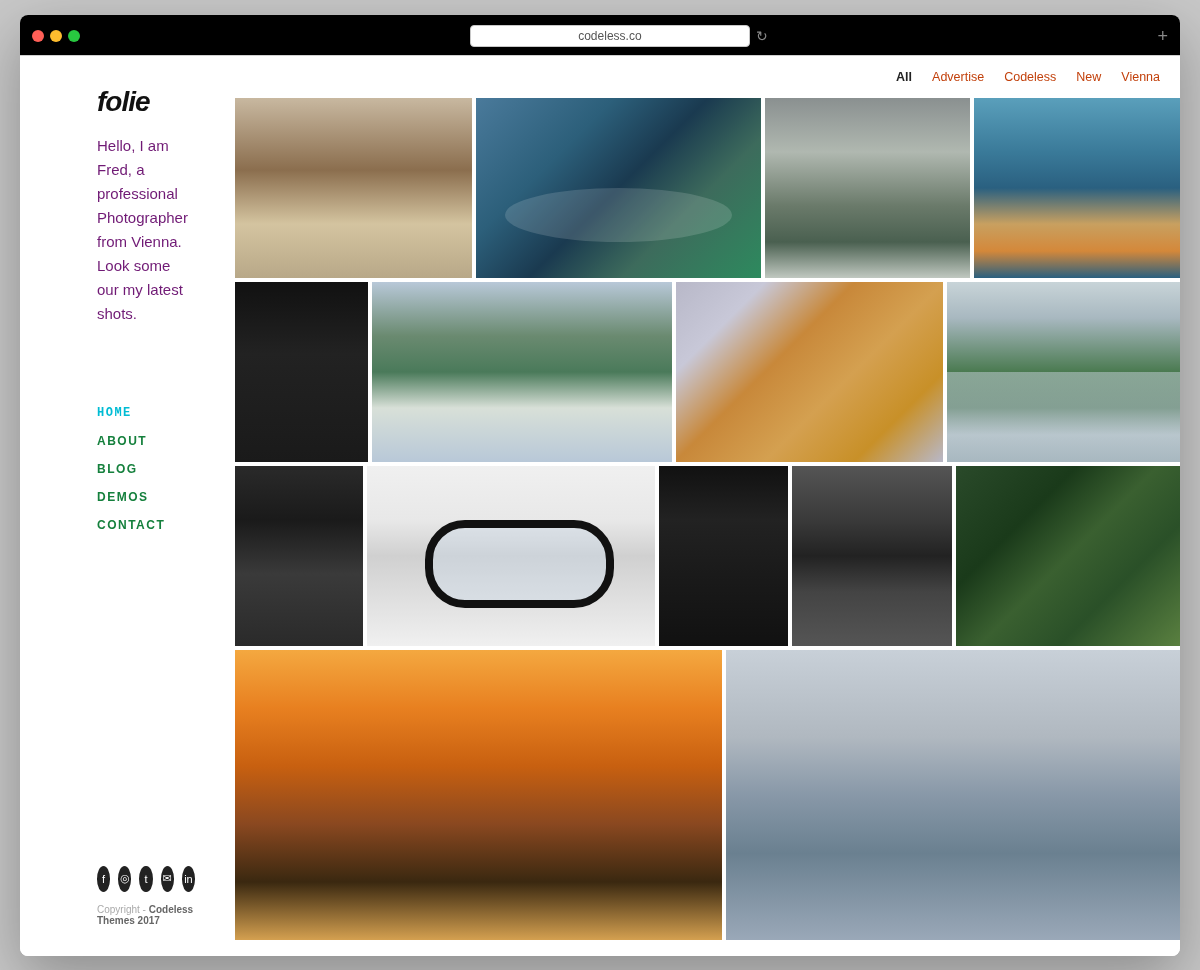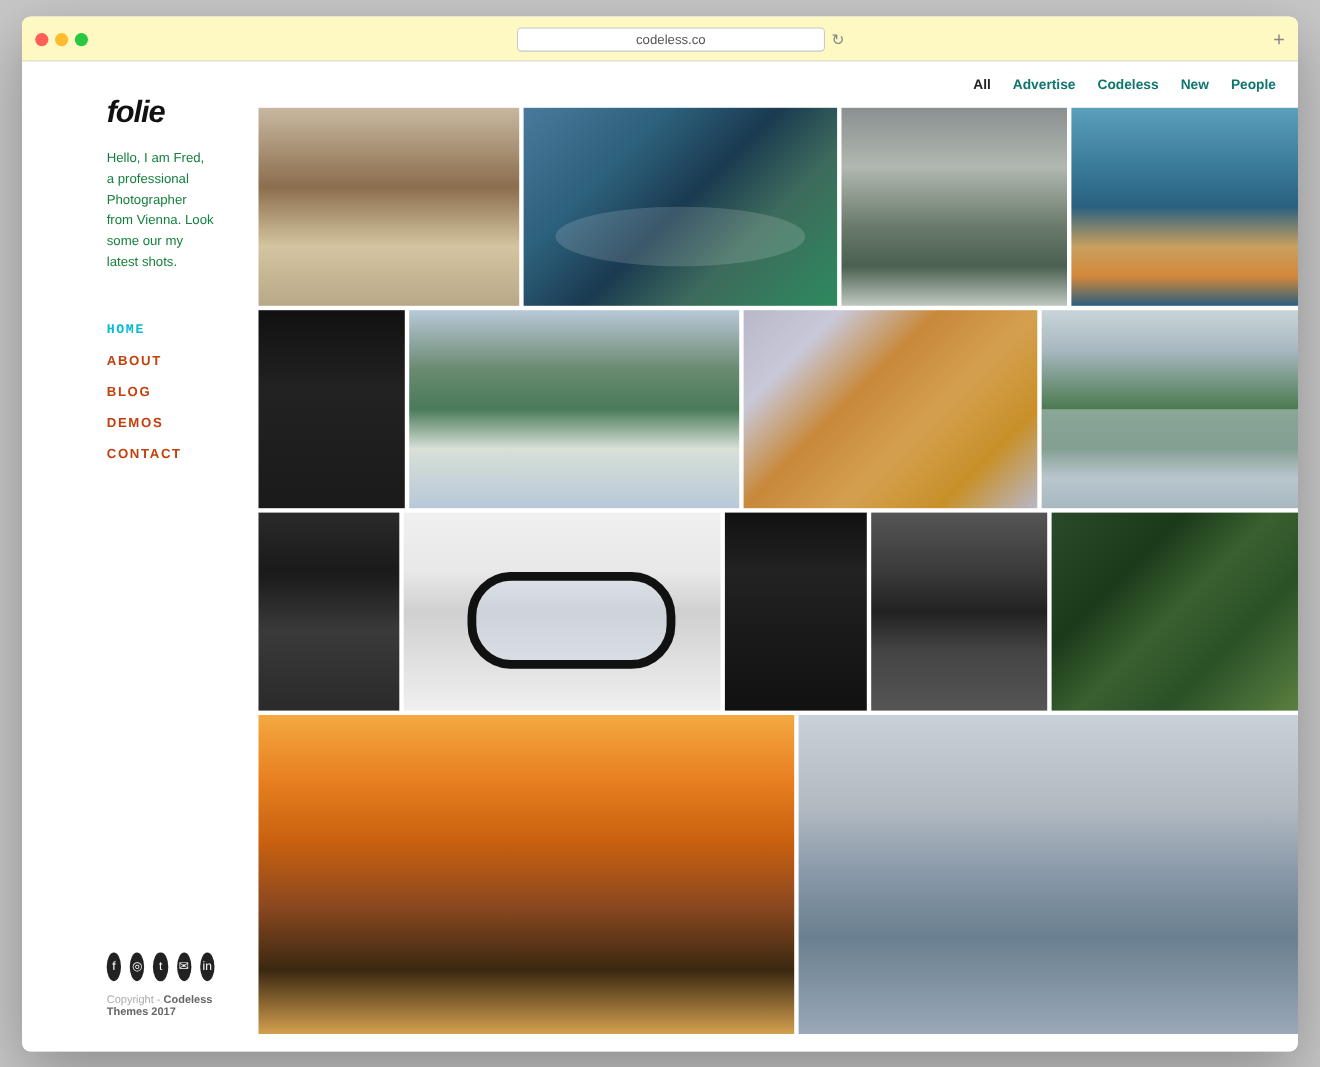--- a/index.html
+++ b/index.html
@@ -15,21 +15,21 @@
 
     .browser-window {
       width: 1160px;
       background: #fff;
       border-radius: 8px;
       box-shadow: 0 20px 60px rgba(0,0,0,0.3);
       overflow: hidden;
     }
 
     .browser-chrome {
-      background: #fef9c3;
+      background: #000000;
       padding: 10px 12px 8px;
       display: flex;
       align-items: center;
       gap: 8px;
       border-bottom: 1px solid #d0d0d0;
     }
 
     .traffic-lights {
       display: flex;
       gap: 6px;
@@ -98,39 +98,39 @@
     .site-logo {
       font-size: 28px;
       font-weight: 700;
       letter-spacing: -1px;
       color: #111;
       margin-bottom: 16px;
       font-style: italic;
     }
 
     .site-description {
-      font-size: 12px;
-      color: #15803d;
+      font-size: 15px;
+      color: #701a75;
       line-height: 1.6;
-      margin-bottom: 44px;
+      margin-bottom: 80px;
     }
 
     .nav-menu {
       display: flex;
       flex-direction: column;
       gap: 14px;
       margin-bottom: auto;
     }
 
     .nav-item {
       font-size: 12px;
       font-weight: 700;
       letter-spacing: 1.5px;
       text-transform: uppercase;
-      color: #c2410c;
+      color: #15803d;
       cursor: pointer;
       text-decoration: none;
     }
 
     .nav-item.active {
       color: #00bcd4;
       font-family: Liberation Mono, monospace;
     }
 
     .social-icons {
@@ -174,23 +174,23 @@
     .filter-bar {
       display: flex;
       justify-content: flex-end;
       padding: 14px 20px 14px 0;
       gap: 20px;
       border-bottom: none;
     }
 
     .filter-item {
       font-size: 12.5px;
-      color: #0f766e;
+      color: #c2410c;
       cursor: pointer;
-      font-weight: 700;
+      font-weight: 400;
     }
 
     .filter-item.active {
       color: #222;
       font-weight: 700;
     }
 
     
     .photo-grid {
       display: flex;
@@ -382,21 +382,21 @@
       </div>
     </div>
 
     <div class="main-content">
 
       <div class="filter-bar">
         <span class="filter-item active">All</span>
         <span class="filter-item">Advertise</span>
         <span class="filter-item">Codeless</span>
         <span class="filter-item">New</span>
-        <span class="filter-item">People</span>
+        <span class="filter-item">Vienna</span>
       </div>
 
       <div class="photo-grid">
 
         <div class="grid-row">
           <div class="photo-cell photo-desert"></div>
           <div class="photo-cell photo-coast"></div>
           <div class="photo-cell photo-mist"></div>
           <div class="photo-cell photo-bridge"></div>
         </div>

